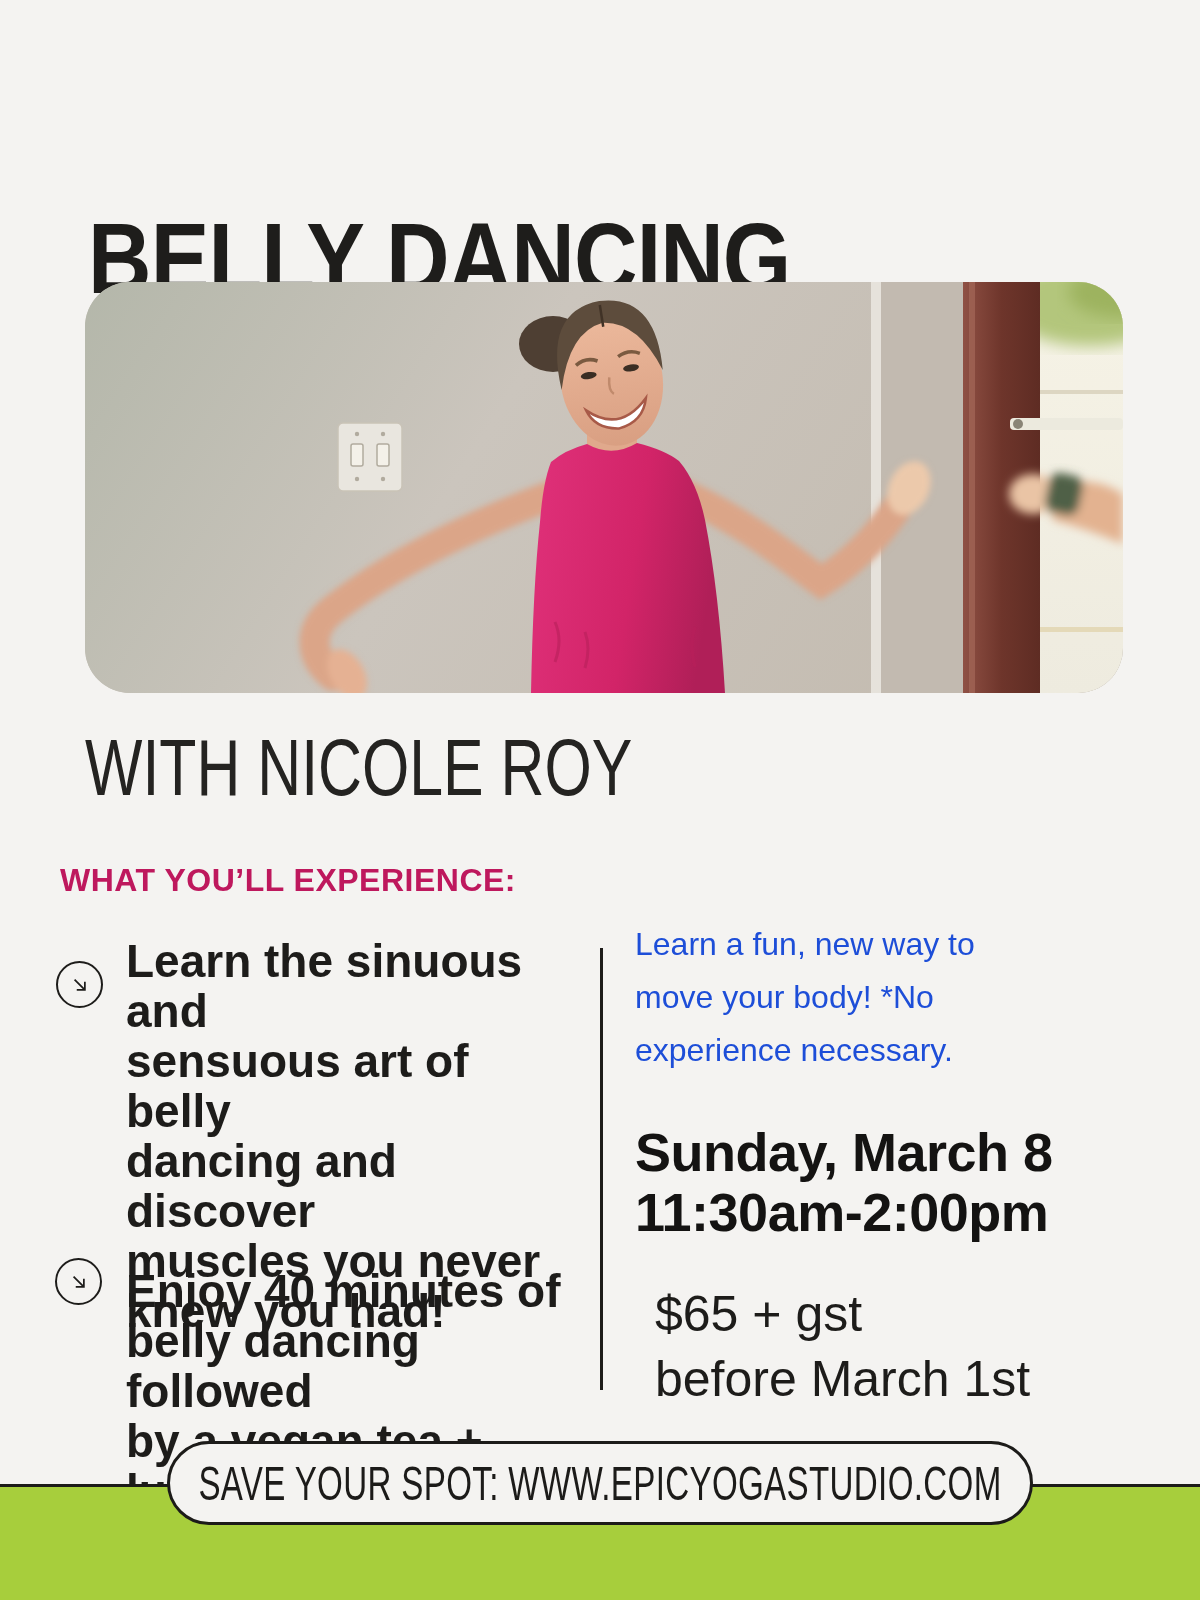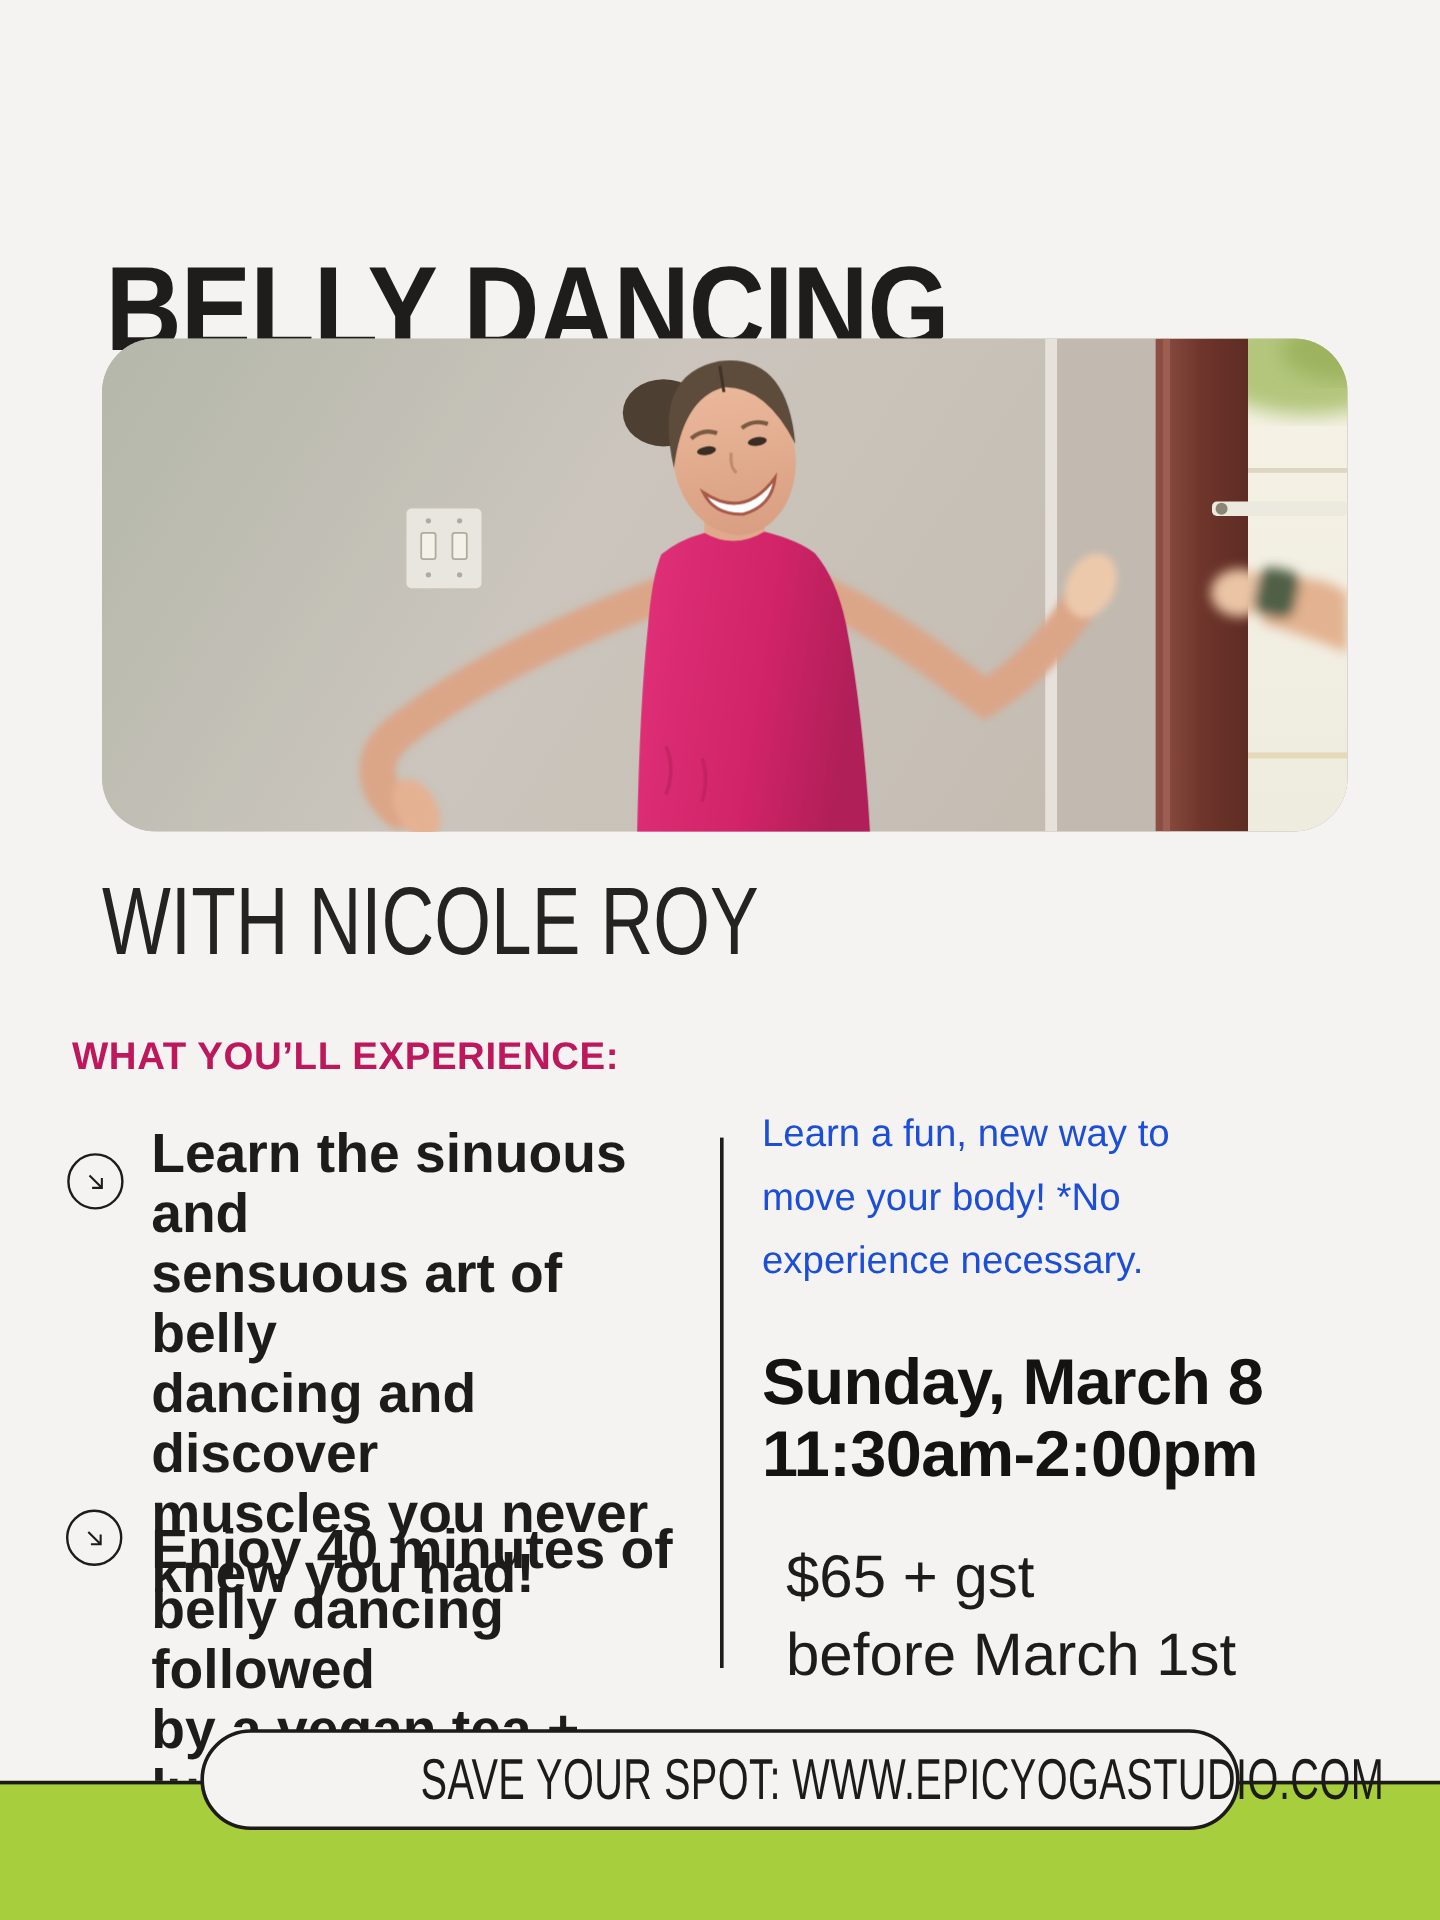--- a/index.html
+++ b/index.html
@@ -72,21 +72,21 @@
   }
   .price{
     left:637px;top:1282px;width:520px;
     font-size:50px;line-height:65px;color:#1d1c1a;white-space:pre;margin-left:18px;
   }
 
   
   .cta{
     left:167px;top:1441px;width:866px;height:84px;
     background:#f4f3f1;border:3px solid #1c1b19;border-radius:44px;
-    display:flex;align-items:center;
+    display:flex;align-items:center;justify-content:center;
     box-sizing:border-box;z-index:3;cursor:pointer;
   }
   .cta-label{
     font-size:48px;color:#1c1b19;letter-spacing:0.5px;
     transform:scaleX(0.69);transform-origin:center;white-space:nowrap;
   }
 
   
   .green-band{
     left:0;top:1484px;width:1200px;height:116px;

